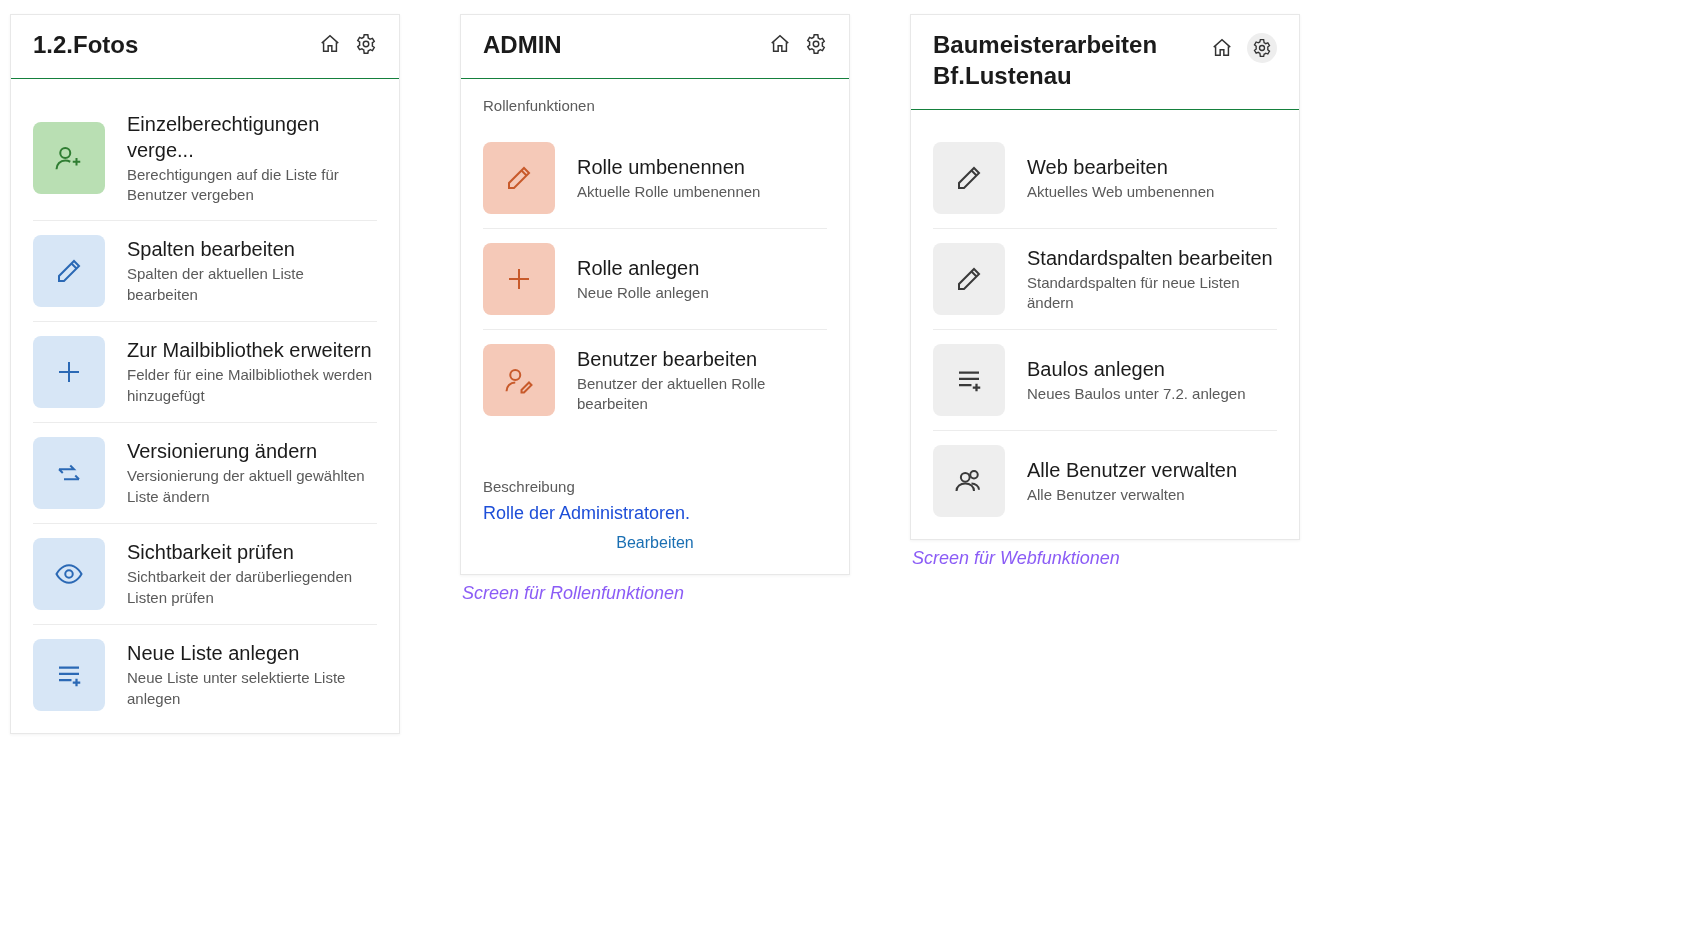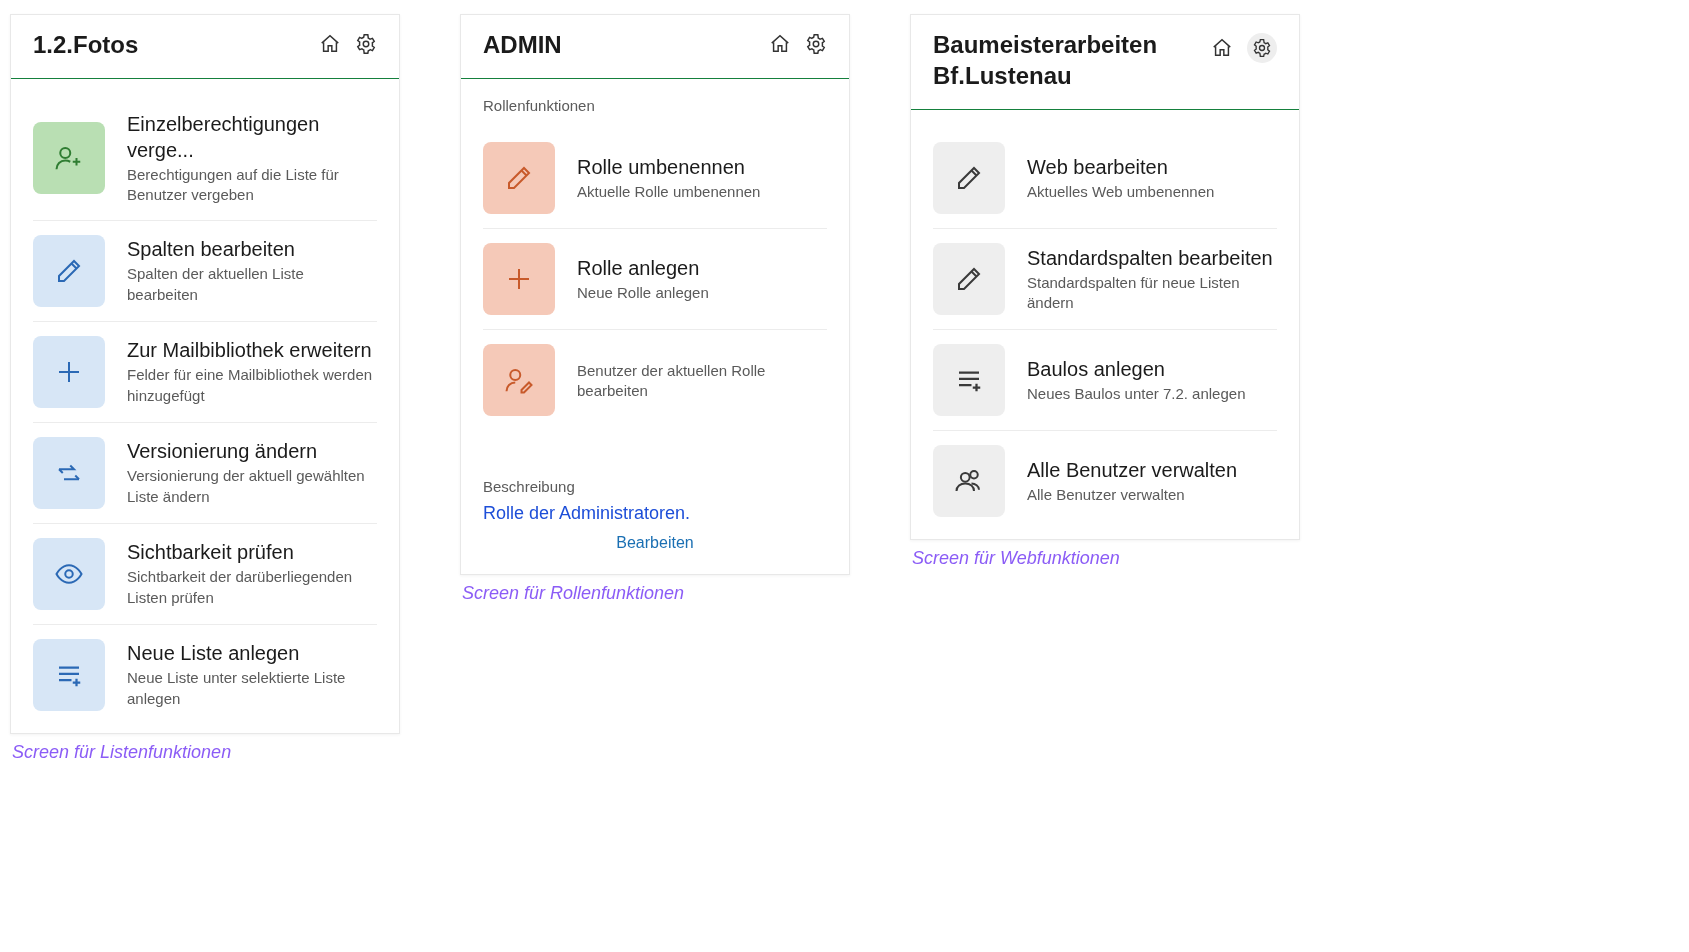--- a/index.html
+++ b/index.html
@@ -205,21 +205,20 @@
               </svg>
             </div>
           <div class="item-text">
             <div class="title">Neue Liste anlegen</div>
             <div class="sub">Neue Liste unter selektierte Liste anlegen</div>
           </div>
         </div>
       </div>
     </div>
   </div>
-  <div class="caption">Screen für Listenfunktionen</div>
 </div>
 
 <div class="panel-wrap">
   <div class="panel">
     <div class="panel-header">
       <div class="panel-title">ADMIN</div>
       <div class="header-icons">
         <div class="header-icon">
           <svg viewBox="0 0 24 24" fill="none" stroke="currentColor" stroke-width="1.6">
               <path d="M3 11 12 3l9 8"></path>
@@ -261,20 +260,21 @@
       </div>
       <div class="item">
         <div class="tile orange">
             <svg viewBox="0 0 24 24" fill="none" stroke="currentColor" stroke-width="1.6">
               <circle cx="9" cy="8" r="4"></circle>
               <path d="M2 21c0-4 3-7 7-7"></path>
               <path d="M14 20l6-6 2 2-6 6h-2v-2Z"></path>
             </svg>
           </div>
         <div class="item-text">
+          <div class="title">Benutzer bearbeiten</div>
           <div class="sub">Benutzer der aktuellen Rolle bearbeiten</div>
         </div>
       </div>
     </div>
     <div class="desc-body">
       <div class="desc-title">Beschreibung</div>
       <div class="desc-text">Rolle der Administratoren.</div>
       <div class="desc-link">Bearbeiten</div>
     </div>
   </div>

